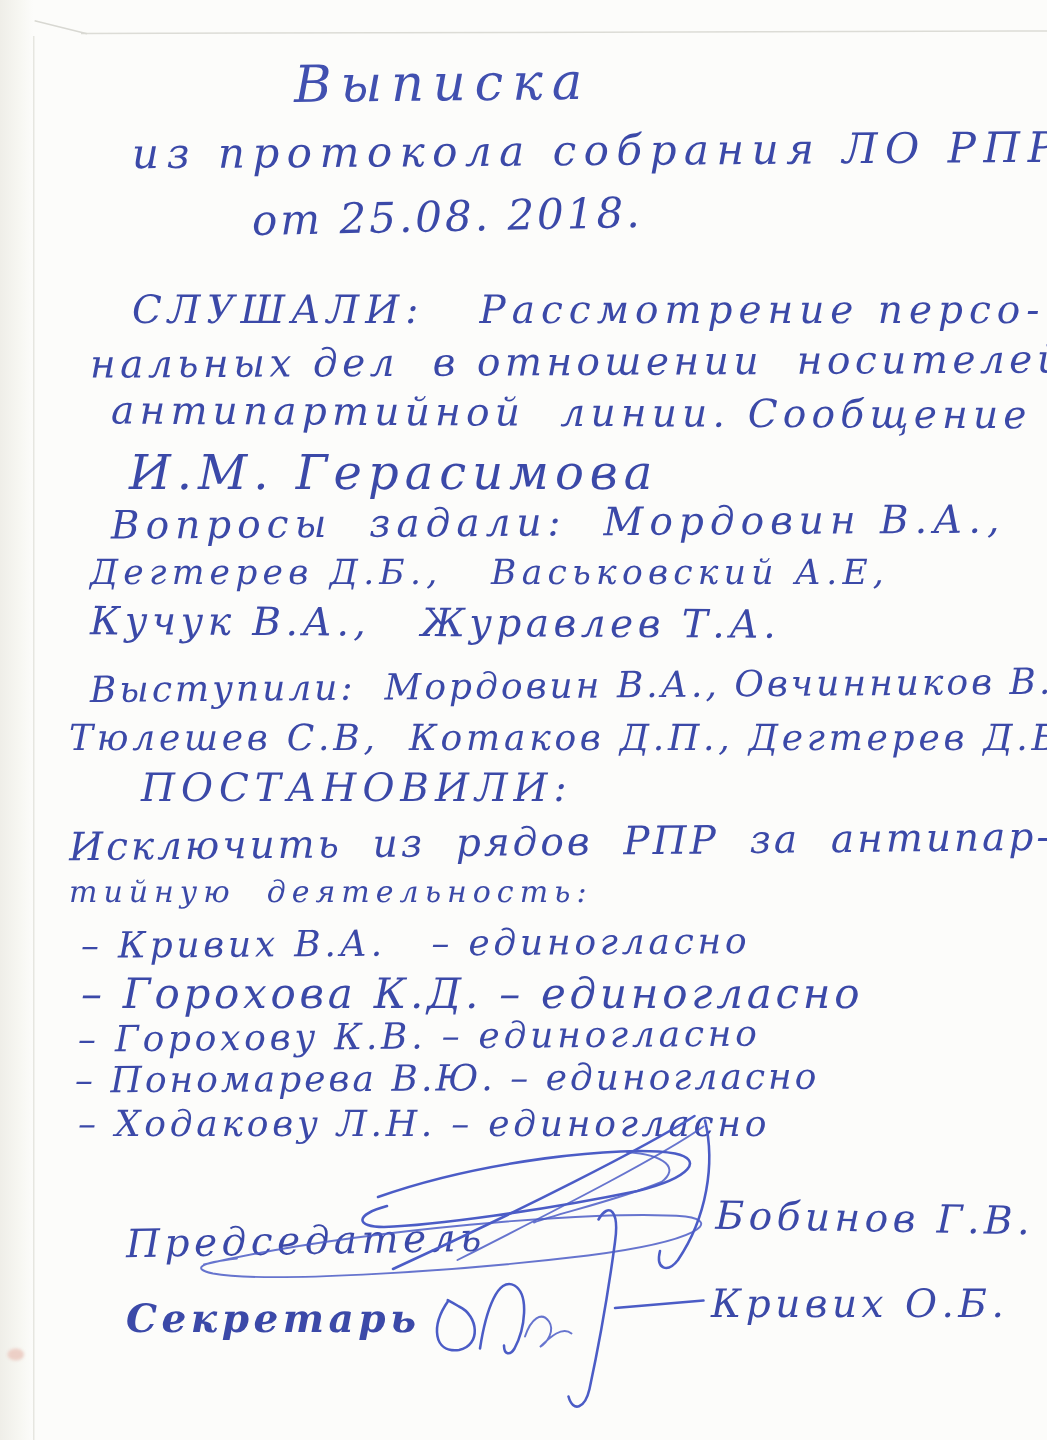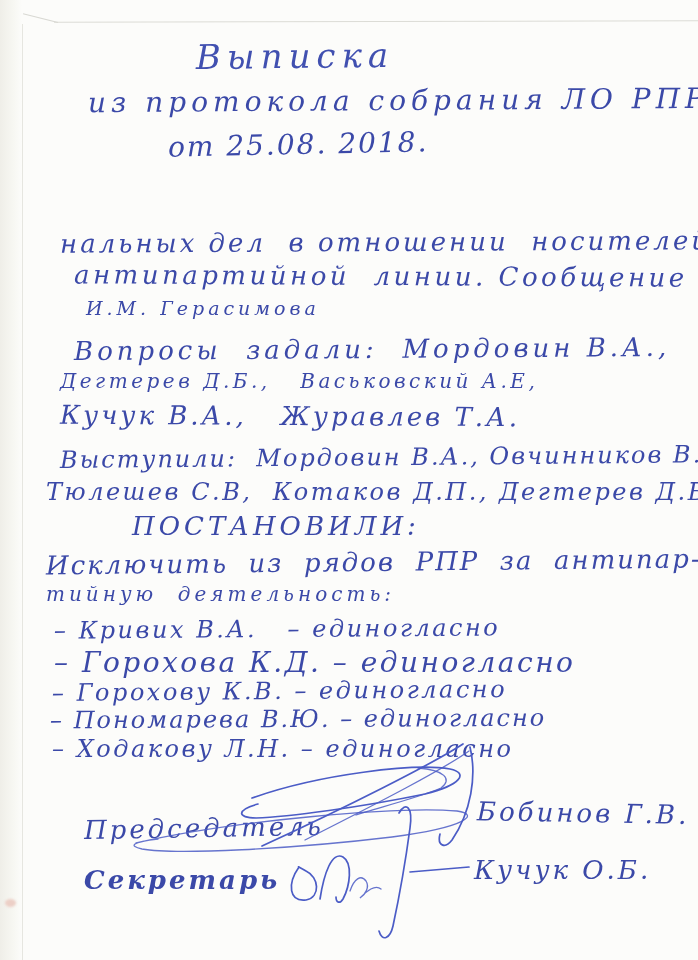--- a/index.html
+++ b/index.html
@@ -43,30 +43,30 @@
     line-height: 1.1;
     pointer-events: none;
   }
   .title      { left: 196px; top: 38px;  font-size: 34px; letter-spacing: 6px;   color: #4150b0; transform: rotate(-0.6deg); }
   .subtitle   { left: 88px;  top: 86px;  font-size: 28px; letter-spacing: 5px;   transform: rotate(-0.4deg); }
   .dateline   { left: 168px; top: 130px; font-size: 28px; letter-spacing: 2px;   transform: rotate(-1.2deg); }
 
   .l-slu-1 { left: 88px; top: 193px; font-size: 26px; letter-spacing: 4px;   }
   .l-slu-2 { left: 60px; top: 228px; font-size: 26px; letter-spacing: 3px;   transform: rotate(-0.3deg); }
   .l-slu-3 { left: 74px; top: 262px; font-size: 26px; letter-spacing: 3.5px; transform: rotate(0.3deg); }
-  .l-slu-4 { left: 86px; top: 298px; font-size: 19px; letter-spacing: 4px;   }
+  .l-slu-4 { left: 86px; top: 298px; font-size: 32px; letter-spacing: 4px;   }
 
   .l-vop-1 { left: 74px; top: 335px; font-size: 26px; letter-spacing: 4px;   transform: rotate(-0.4deg); }
-  .l-vop-2 { left: 60px; top: 370px; font-size: 20px; letter-spacing: 3.5px; }
+  .l-vop-2 { left: 60px; top: 370px; font-size: 23px; letter-spacing: 3.5px; }
   .l-vop-3 { left: 60px; top: 402px; font-size: 26px; letter-spacing: 3px;   transform: rotate(0.3deg); }
 
   .l-vys-1 { left: 60px; top: 444px; font-size: 24px; letter-spacing: 2px;   transform: rotate(-0.5deg); }
   .l-vys-2 { left: 46px; top: 479px; font-size: 24px; letter-spacing: 2.5px; }
 
-  .l-post-h { left: 94px; top: 512px; font-size: 26px; letter-spacing: 4px; margin-left: 38px;  }
+  .l-post-h { left: 94px; top: 512px; font-size: 26px; letter-spacing: 4px;  }
   .l-post-1 { left: 46px; top: 548px; font-size: 26px; letter-spacing: 2px;  transform: rotate(-0.6deg); }
   .l-post-2 { left: 46px; top: 583px; font-size: 20px; letter-spacing: 4px;  }
 
   .l-item-0 { left: 54px; top: 616px; font-size: 24px; letter-spacing: 2.5px; transform: rotate(-0.4deg); }
   .l-item-1 { left: 54px; top: 648px; font-size: 28px; letter-spacing: 2.5px; }
   .l-item-2 { left: 52px; top: 678px; font-size: 24px; letter-spacing: 2.5px; transform: rotate(-0.5deg); }
   .l-item-3 { left: 50px; top: 706px; font-size: 24px; letter-spacing: 2px;   transform: rotate(-0.3deg); }
   .l-item-4 { left: 52px; top: 736px; font-size: 24px; letter-spacing: 2.5px; }
 
   .l-chair-label { left: 84px;  top: 814px; font-size: 26px; letter-spacing: 3px; transform: rotate(-1deg); }
@@ -88,20 +88,21 @@
   <div class="scan-left"></div>
   <div class="edge-top"></div>
   <div class="edge-corner"></div>
   <div class="edge-left"></div>
   <div class="scan-dot"></div>
 
   <div class="hw title">Выписка</div>
   <div class="hw subtitle">из протокола собрания ЛО РПР</div>
   <div class="hw dateline">от 25.08. 2018.</div>
 
+  <div class="hw l-slu-1">СЛУШАЛИ:   Рассмотрение персо-</div>
   <div class="hw l-slu-2">нальных дел  в отношении  носителей</div>
   <div class="hw l-slu-3">антипартийной  линии. Сообщение</div>
   <div class="hw l-slu-4">И.М. Герасимова</div>
 
   <div class="hw l-vop-1">Вопросы  задали:  Мордовин В.А.,</div>
   <div class="hw l-vop-2">Дегтерев Д.Б.,   Васьковский А.Е,</div>
   <div class="hw l-vop-3">Кучук В.А.,   Журавлев Т.А.</div>
 
   <div class="hw l-vys-1">Выступили:  Мордовин В.А., Овчинников В.А.,</div>
   <div class="hw l-vys-2">Тюлешев С.В,  Котаков Д.П., Дегтерев Д.Б.</div>
@@ -112,21 +113,21 @@
 
   <div class="hw l-item-0">– Кривих В.А.   – единогласно</div>
   <div class="hw l-item-1">– Горохова К.Д. – единогласно</div>
   <div class="hw l-item-2">– Горохову К.В. – единогласно</div>
   <div class="hw l-item-3">– Пономарева В.Ю. – единогласно</div>
   <div class="hw l-item-4">– Ходакову Л.Н. – единогласно</div>
 
   <div class="hw l-chair-label">Председатель</div>
   <div class="hw l-chair-name">Бобинов Г.В.</div>
   <div class="hw l-secr-label">Секретарь</div>
-  <div class="hw l-secr-name">Кучук О.Б.</div>
+  <div class="hw l-secr-name">Кривих О.Б.</div>
 
   <svg class="sig-overlay" viewBox="0 0 698 960">
     <g>
       <path d="M 252 798 C 320 774, 415 763, 450 769 C 469 773, 461 785, 425 794 C 362 807, 288 817, 256 818 C 237 818, 236 810, 258 804"></path>
       <path class="thin" d="M 136 843 C 235 820, 402 806, 457 811 C 480 814, 468 827, 392 837 C 292 849, 175 855, 142 849 C 128 846, 132 842, 158 839"></path>
       <path d="M 262 846 C 345 808, 432 764, 463 744"></path>
       <path class="thin" d="M 305 840 C 382 801, 442 770, 469 751"></path>
       <path d="M 470 747 C 477 776, 471 812, 452 840 C 445 849, 437 846, 440 834"></path>
       <path class="thin" d="M 418 768 C 444 770, 453 779, 441 788 C 412 800, 372 809, 356 815"></path>
     </g>

